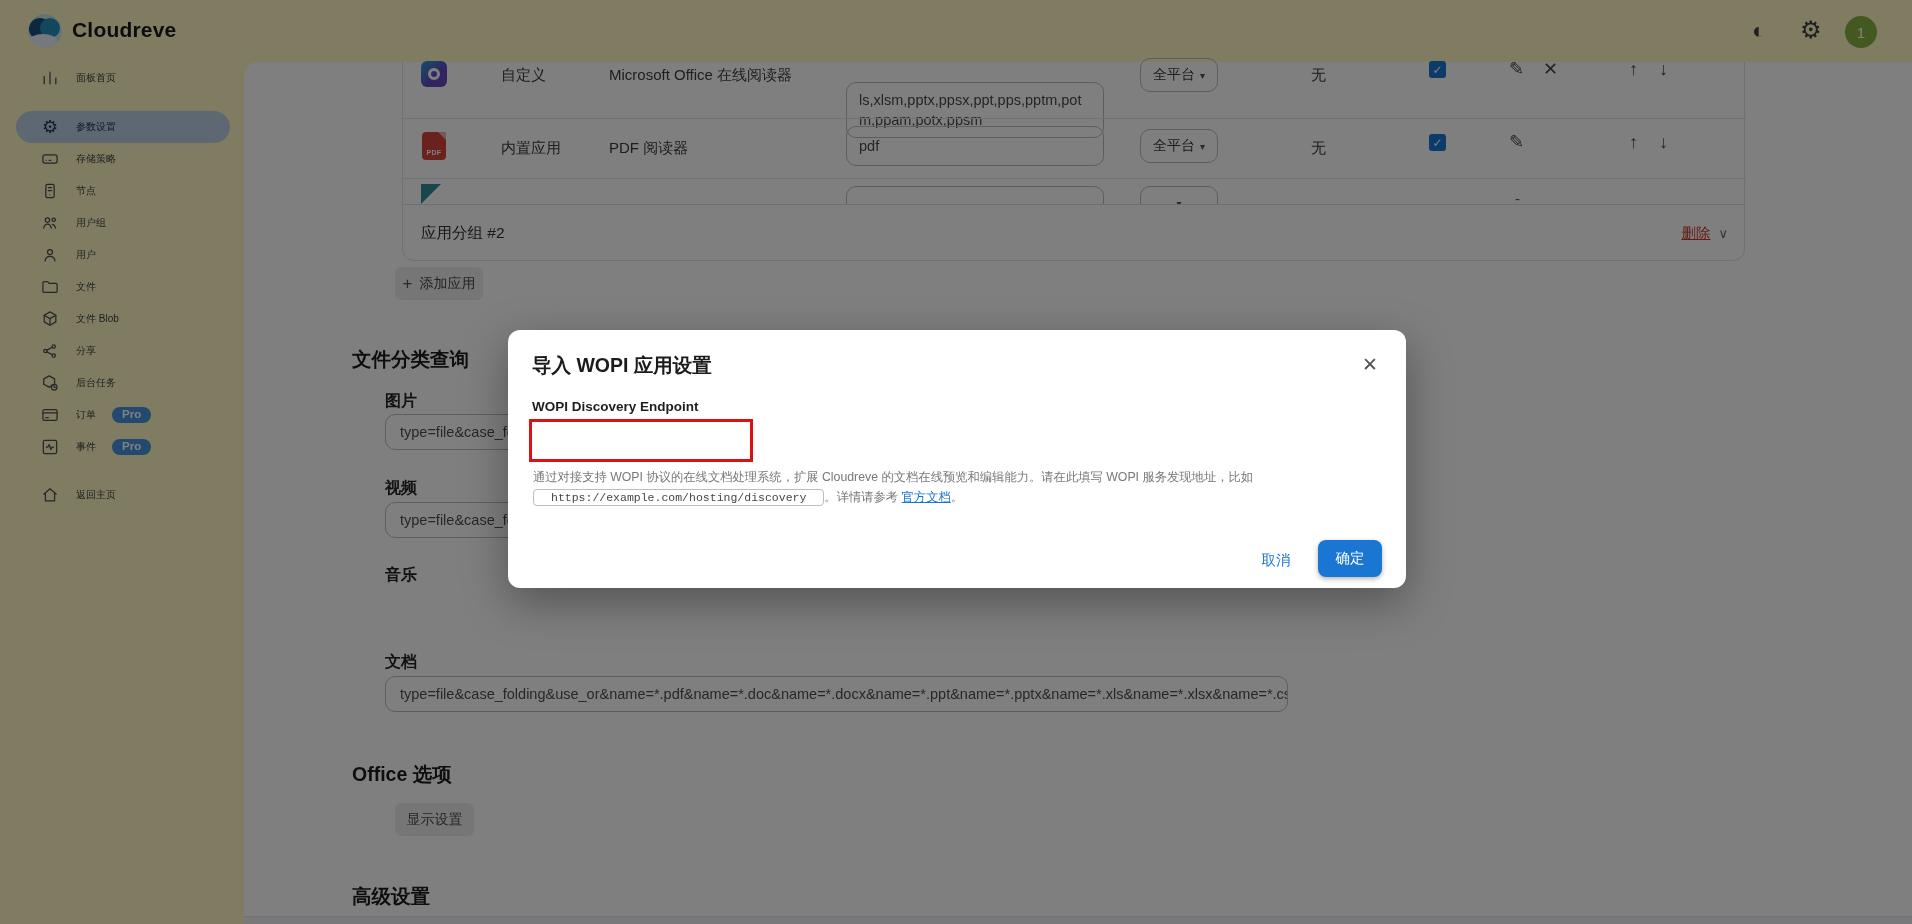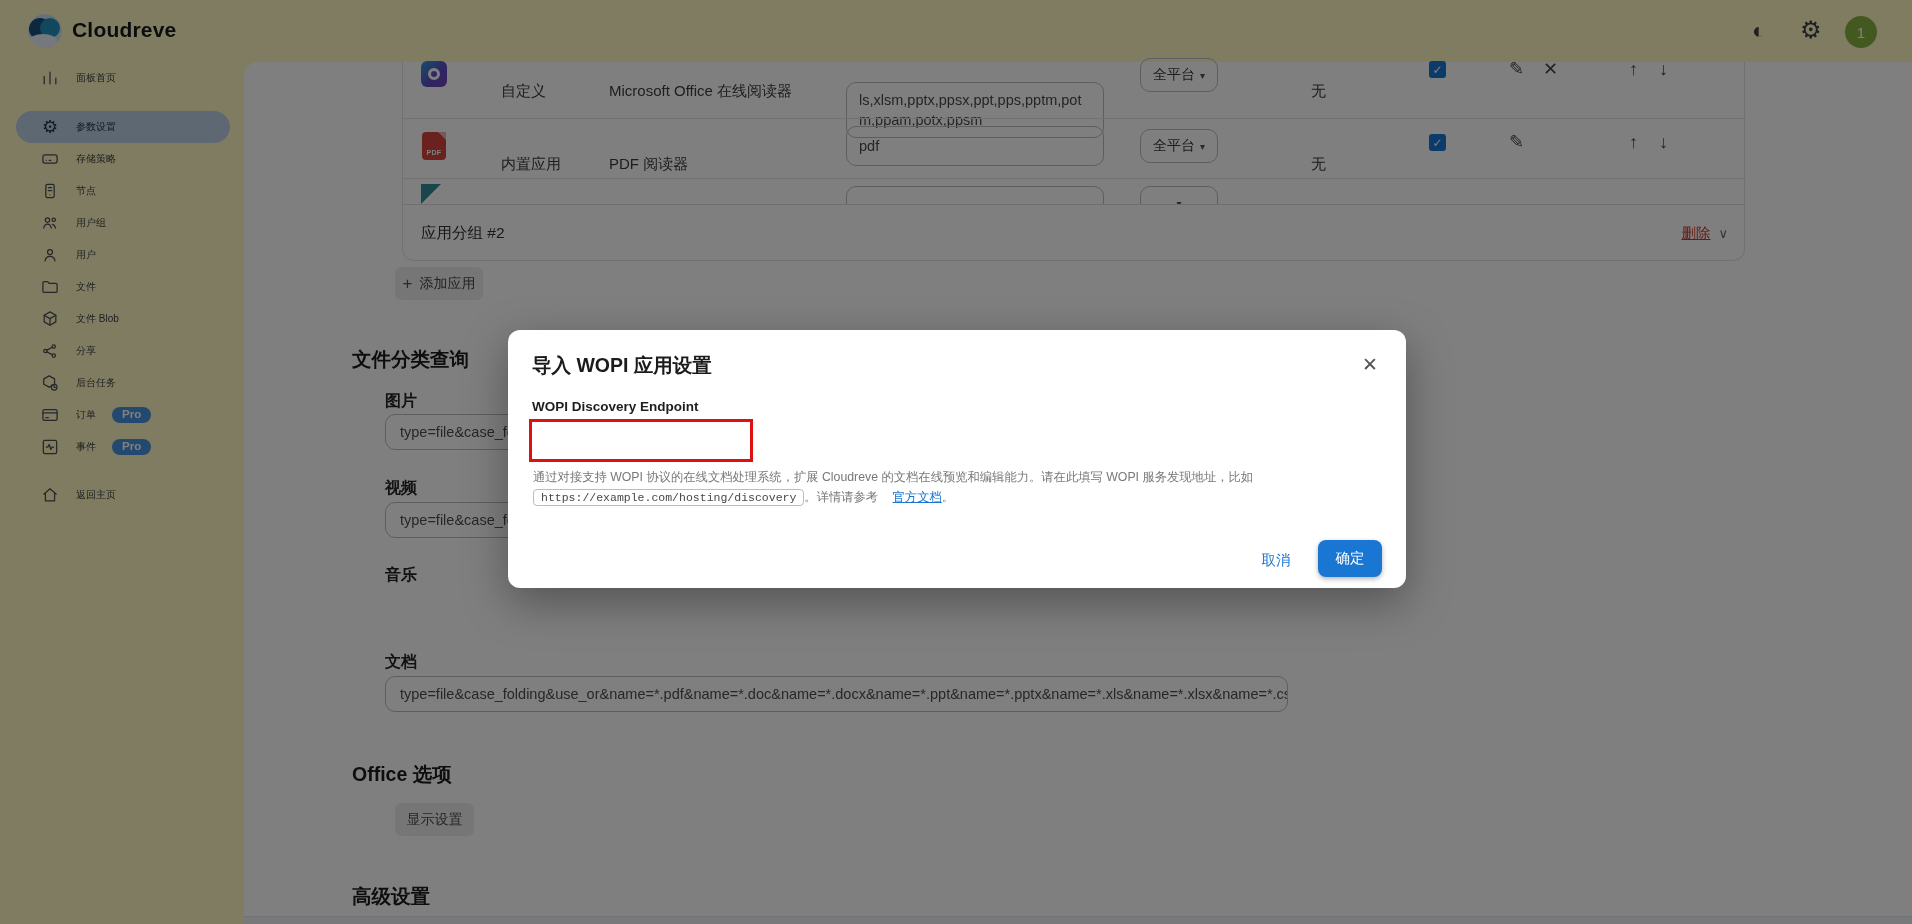--- a/index.html
+++ b/index.html
@@ -24,21 +24,21 @@
   .pro-badge { background:#4692e2; color:#fff; font-size:11.5px; font-weight:bold; border-radius:10px; padding:2.5px 10px; line-height:1; }
   .spacer17 { height:17px; } .spacer16 { height:16px; }
 
   
   .panel { position:absolute; left:244px; top:62px; right:0; bottom:0; background:#ffffff; border-top-left-radius:14px; }
   .footer-strip { position:absolute; left:244px; top:916px; right:0; height:8px; background:#f2f3f6; border-top:1px solid #e3e5e9; }
 
   
   .apps-card { position:absolute; left:402px; top:62px; width:1343px; height:199px; border:1px solid #e2e2e2; border-top:none; border-radius:0 0 12px 12px; }
   .hdiv { position:absolute; left:0; width:1343px; height:1px; background:#e4e4e4; }
-  .cell-text { position:absolute; font-size:15px; color:#3c3c3c; white-space:nowrap;margin-top:16px; }
+  .cell-text { position:absolute; font-size:15px; color:#3c3c3c; white-space:nowrap; }
   .ext-box { position:absolute; left:443px; width:258px; border:1px solid #b6bcc4; border-radius:10px; padding:7px 12px; font-size:14.5px; color:#4a4a4a; line-height:20px; word-break:break-all; background:transparent; }
   .plat-select { position:absolute; left:737px; width:78px; height:34px; border:1px solid #b6bcc4; border-radius:10px; display:flex; align-items:center; justify-content:center; gap:5px; font-size:14px; color:#3c3c3c; cursor:pointer; }
   .plat-select .car { font-size:10px; color:#555; }
   .chk { position:absolute; left:1026px; width:17px; height:17px; background:#1976d2; border-radius:3px; color:#fff; font-size:12px; font-weight:bold; display:flex; align-items:center; justify-content:center; cursor:pointer; }
   .act-ic { position:absolute; font-size:18px; color:#4c4c4c; cursor:pointer; line-height:1; }
   .office-ic { position:absolute; left:18px; width:26px; height:26px; border-radius:6px; background:linear-gradient(135deg,#2e9fd4 0%,#5b4ec6 55%,#7a3fb9 100%); display:flex; align-items:center; justify-content:center; }
   .office-ic i { display:block; width:12px; height:12px; border:3px solid #fff; border-radius:50%; }
   .pdf-ic { position:absolute; left:19px; width:24px; height:28px; background:#d5453c; border-radius:4px; display:flex; align-items:flex-end; justify-content:center; padding-bottom:4px; }
   .pdf-ic span { color:#fff; font-size:7px; font-weight:bold; letter-spacing:.3px; }
   .pdf-ic::after { content:""; position:absolute; right:0; top:0; border-style:solid; border-width:0 8px 8px 0; border-color:transparent #f0b1ac transparent transparent; }
@@ -62,22 +62,22 @@
 
   
   .backdrop { position:absolute; inset:0; background:rgba(0,0,0,0.5); z-index:10; }
   .modal { position:absolute; left:508px; top:330px; width:898px; height:258px; background:#fff; border-radius:12px; box-shadow:0 14px 45px rgba(0,0,0,.35); z-index:20; }
   .modal-title { position:absolute; left:24px; top:22px; font-size:19.5px; font-weight:600; color:#1b1b1b; }
   .modal-close { position:absolute; right:28px; top:23px; font-size:19px; color:#555; cursor:pointer; }
   .wopi-label { position:absolute; left:24px; top:69px; font-size:13.5px; font-weight:bold; color:#1e1e1e; }
   .wopi-input { position:absolute; left:24px; top:90px; width:851px; height:41px; border:1px solid #c3c3c3; border-radius:8px; display:flex; align-items:center; padding:0 14px; font-size:14.5px; color:#333; }
   .red-note { position:absolute; left:21px; top:89px; width:224px; height:43px; border:3px solid #dd1111; z-index:5; pointer-events:none; }
   .helper { position:absolute; left:25px; top:137px; width:760px; font-size:12.3px; color:#787878; line-height:20px; }
-  .code-chip { font-family:"Liberation Mono","DejaVu Sans Mono",monospace; font-size:11.5px; color:#474747; border:1px solid #bcbcbc; border-radius:4px; padding:1px 7px; background:#fff; }
-  .doc-link { color:#1976d2; text-decoration:underline; cursor:pointer;margin-left:11px; }
+  .code-chip { font-family:"Liberation Mono","DejaVu Sans Mono",monospace; font-size:11.5px; color:#474747; border:1px solid #bcbcbc; border-radius:4px; padding:1px 17px; background:#fff; }
+  .doc-link { color:#1976d2; text-decoration:underline; cursor:pointer; }
   .btn-cancel { position:absolute; left:1253px; top:543px; width:46px; height:34px; display:flex; align-items:center; justify-content:center; color:#1976d2; font-size:14.5px; font-weight:500; border-radius:8px; cursor:pointer; z-index:20; }
   .btn-ok { position:absolute; left:1318px; top:540px; width:64px; height:37px; background:#1976d2; color:#fff; font-size:14.5px; font-weight:500; border-radius:8px; display:flex; align-items:center; justify-content:center; cursor:pointer; z-index:20; box-shadow:0 2px 5px rgba(0,0,0,.3); }
 </style>
 </head>
 <body>
 
 <div class="screen">
 
   <div class="topbar">
     <div class="logo">

